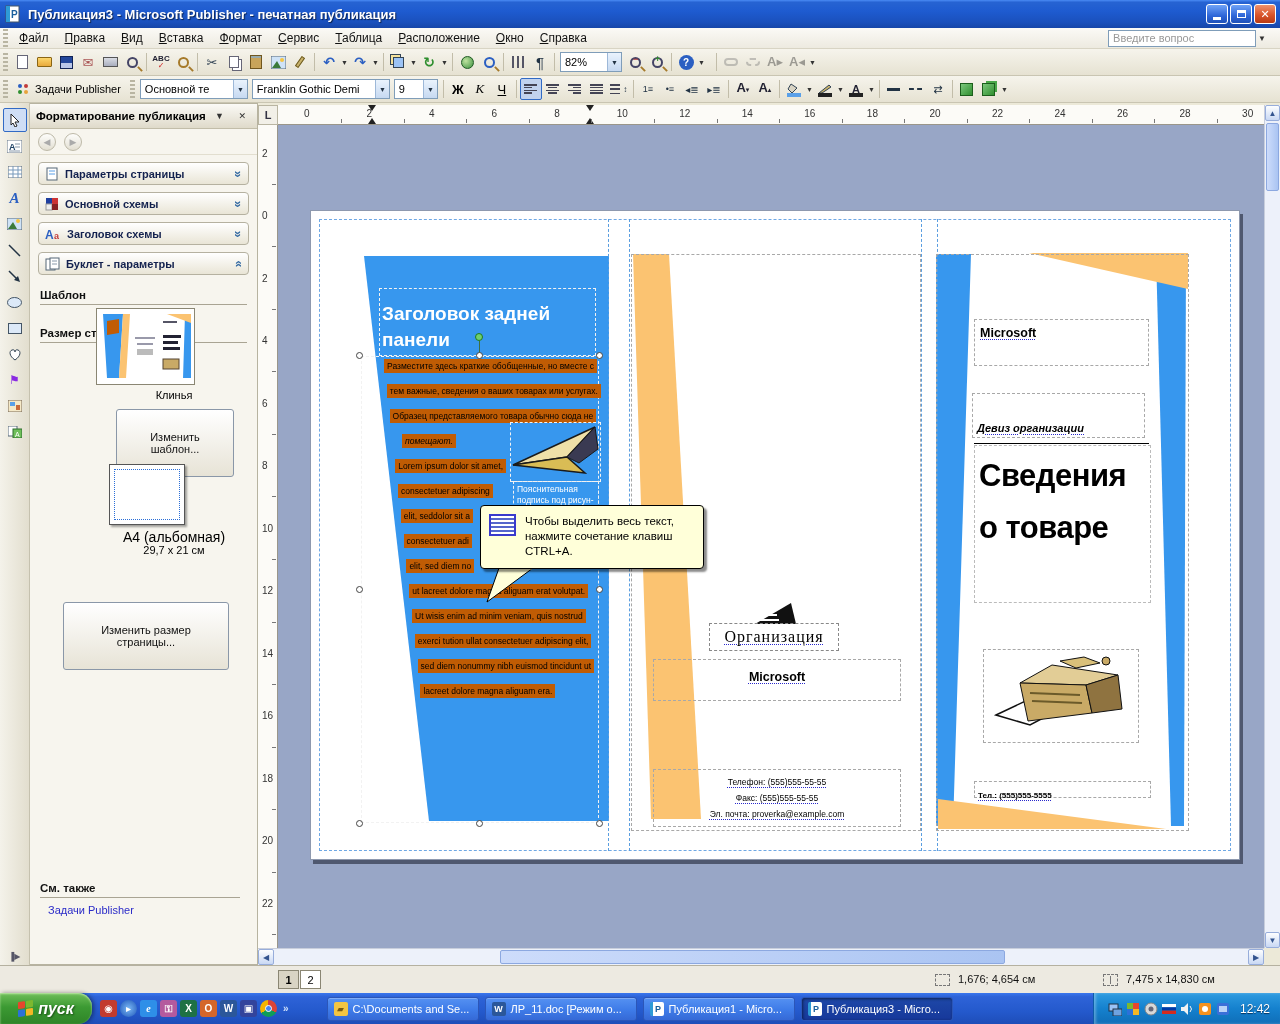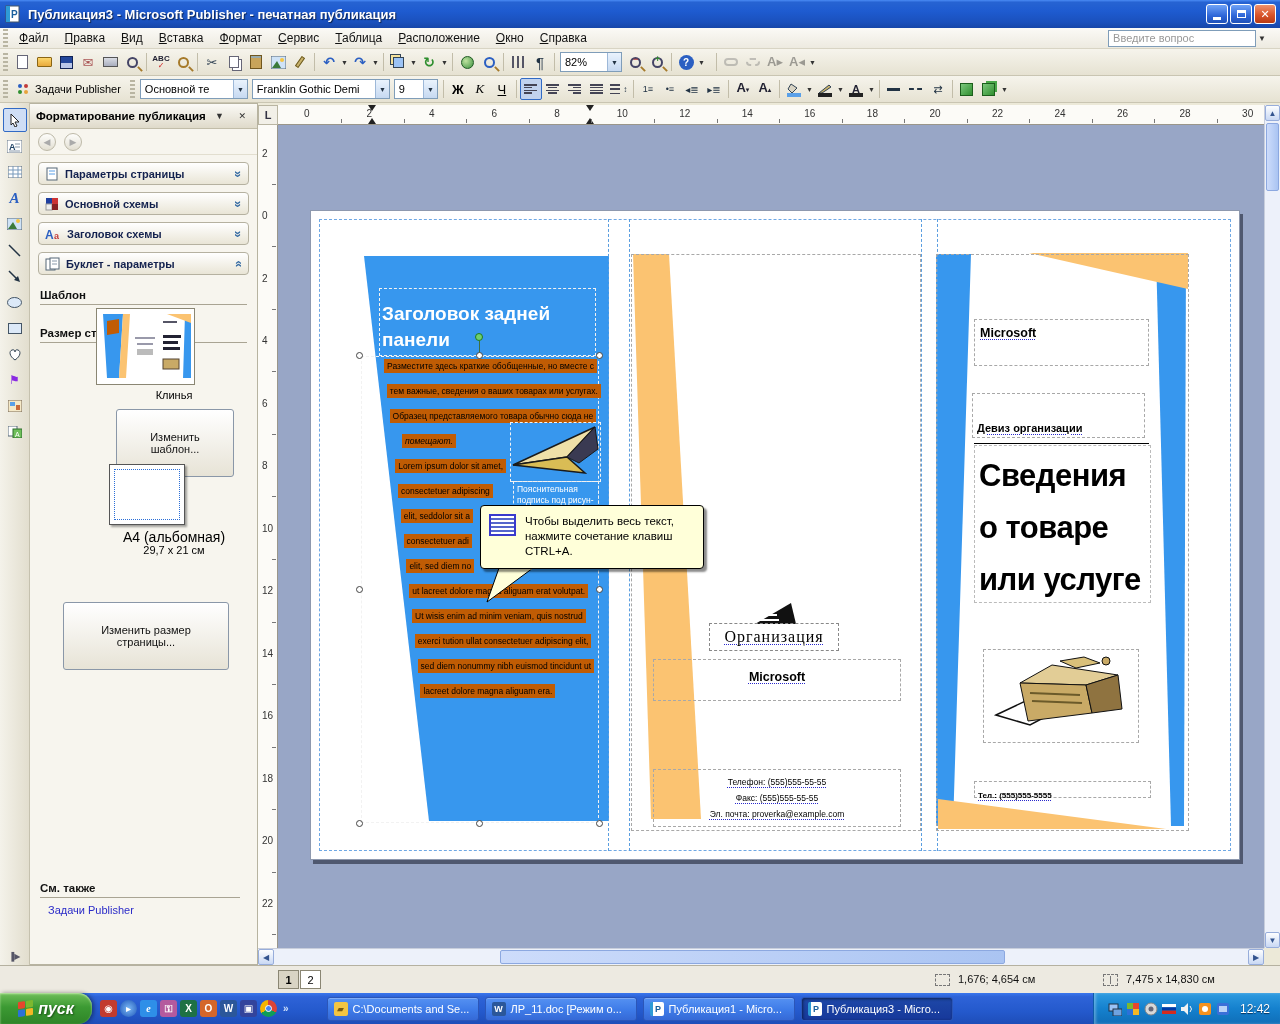--- a/index.html
+++ b/index.html
@@ -699,29 +699,28 @@
         <div><span class="spell">Телефон: (555)555-55-55</span></div>
             <div><span class="spell">Факс: (555)555-55-55</span></div>
             <div><span class="spell">Эл. почта: proverka@example.com</span></div>
           </div>
       </div>
 
       <div class="frame" style="left:663px;top:108px;width:175px;height:47px;padding:3px 5px;">
         <span class="spell" style="font-size:12.5px;font-weight:bold;">Microsoft</span>
       </div>
       <div class="frame" style="left:661px;top:182px;width:173px;height:45px;display:flex;align-items:flex-end;padding:0 4px 3px 4px;">
-        <span class="spell" style="font-size:11px;font-weight:bold;">Девиз организации</span>
+        <span class="spell" style="font-size:11px;font-weight:bold;font-style:italic;">Девиз организации</span>
       </div>
       <div class="abs" style="left:663px;top:232px;width:175px;border-top:1.5px solid #000;"></div>
       <div class="frame" style="left:663px;top:234px;width:177px;height:158px;border-color:#BBB;">
         <div style="padding:4px 0 0 4px;font-size:31px;font-weight:bold;line-height:52px;letter-spacing:-0.5px;color:#000;">
 
         <div>Сведения</div>
             <div>о товаре</div>
-            <div>или услуге</div>
           </div>
       </div>
       <div class="frame" style="left:672px;top:438px;width:156px;height:94px;display:flex;align-items:center;justify-content:center;">
         <svg width="146" height="86">
           <polygon points="8,62 46,44 80,52 42,72" fill="#fff" stroke="#111" stroke-width="1.5"></polygon>
           <polygon points="32,30 64,12 130,22 98,32" fill="#E2CD96" stroke="#111"></polygon>
           <polygon points="32,30 98,32 104,60 40,68" fill="#C9AA66" stroke="#111"></polygon>
           <polygon points="98,32 130,22 134,56 104,60" fill="#8F7340" stroke="#111"></polygon>
           <polygon points="72,8 96,4 112,10 88,15" fill="#D9C07A" stroke="#111"></polygon>
           <line x1="42" y1="40" x2="92" y2="42" stroke="#6B5A2A" stroke-width="2"></line>

